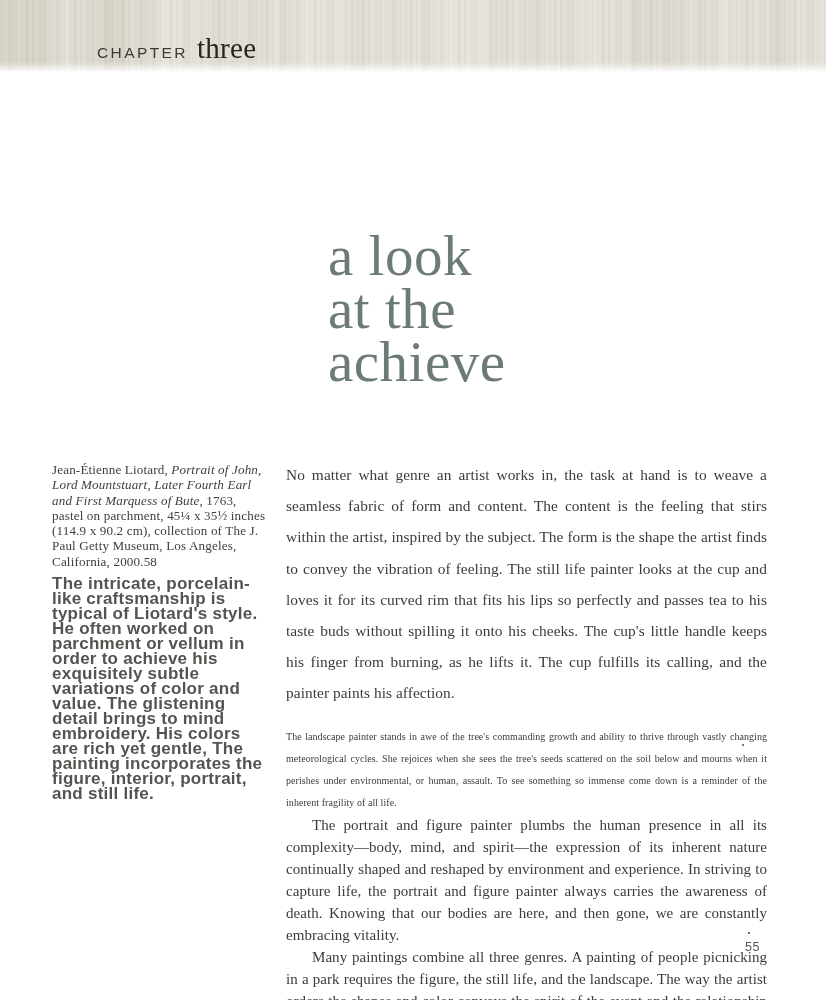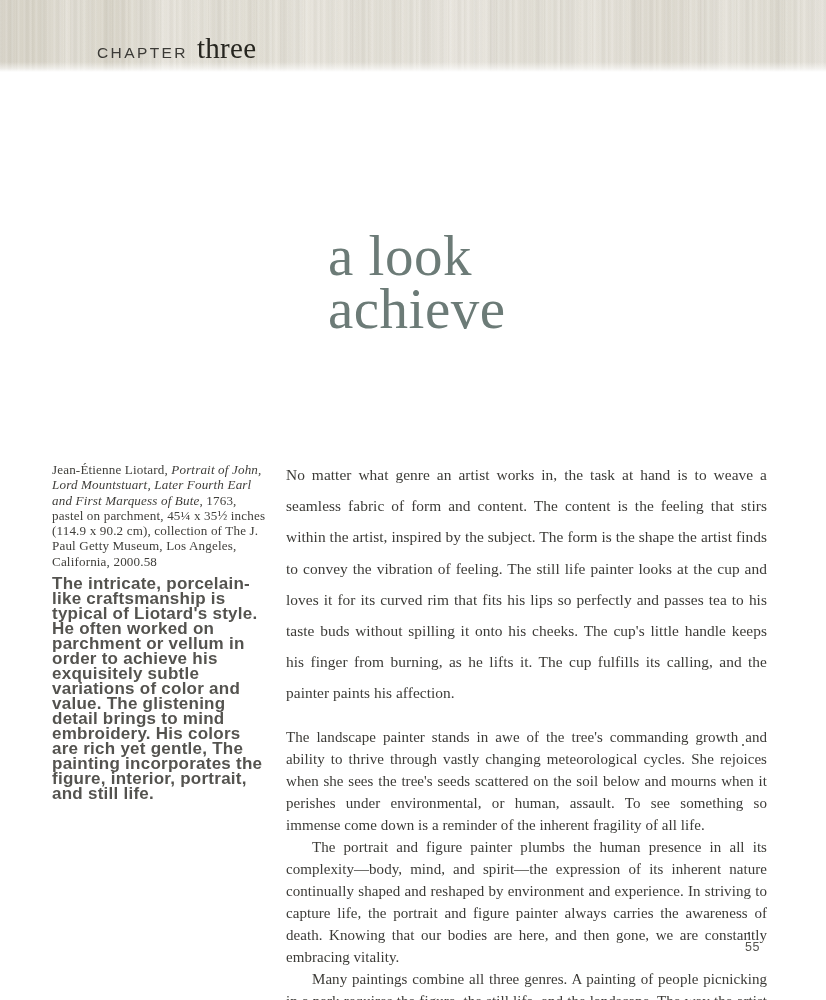--- a/index.html
+++ b/index.html
@@ -150,21 +150,21 @@
     font-family: "Liberation Serif", serif;
     color: #3c3b37;
     text-align: justify;
     letter-spacing: 0.05px;
   }
   .p-lead {
     font-size: 15.4px;
     line-height: 31.2px;
   }
   .p-tight {
-    font-size: 15.0px;
+    font-size: 10px;
     line-height: 22.0px;
     margin-top: 17px !important;
   }
   .p-indent {
     font-size: 15.0px;
     line-height: 22.0px;
     text-indent: 26px;
   }
 
   
@@ -201,20 +201,21 @@
 
 <div class="header-band"></div>
 
 <div class="chapter-line">
   <span class="chapter-word">CHAPTER</span>
   <span class="chapter-number">three</span>
 </div>
 
 <div class="chapter-title">
   <span class="tline">a look</span>
+  <span class="tline">at the</span>
   <span class="tline">achieve</span>
 </div>
 
 <div class="caption-col">
   <p class="credit"><span>Jean-Étienne Liotard, </span><i>Portrait of John, Lord Mountstuart, Later Fourth Earl and First Marquess of Bute</i><span>, 1763, pastel on parchment, 45¼ x 35½ inches (114.9 x 90.2 cm), collection of The J. Paul Getty Museum, Los Angeles, California, 2000.58</span></p>
   <p class="caption-note">The intricate, porcelain-like craftsmanship is typical of Liotard's style. He often worked on parchment or vellum in order to achieve his exquisitely subtle variations of color and value. The glistening detail brings to mind embroidery. His colors are rich yet gentle, The painting incorporates the figure, interior, portrait, and still life.</p>
 </div>
 
 <div class="body-col">
   <p class="p-lead">No matter what genre an artist works in, the task at hand is to weave a seamless fabric of form and content. The content is the feeling that stirs within the artist, inspired by the subject. The form is the shape the artist finds to convey the vibration of feeling. The still life painter looks at the cup and loves it for its curved rim that fits his lips so perfectly and passes tea to his taste buds without spilling it onto his cheeks. The cup's little handle keeps his finger from burning, as he lifts it. The cup fulfills its calling, and the painter paints his affection.</p>

